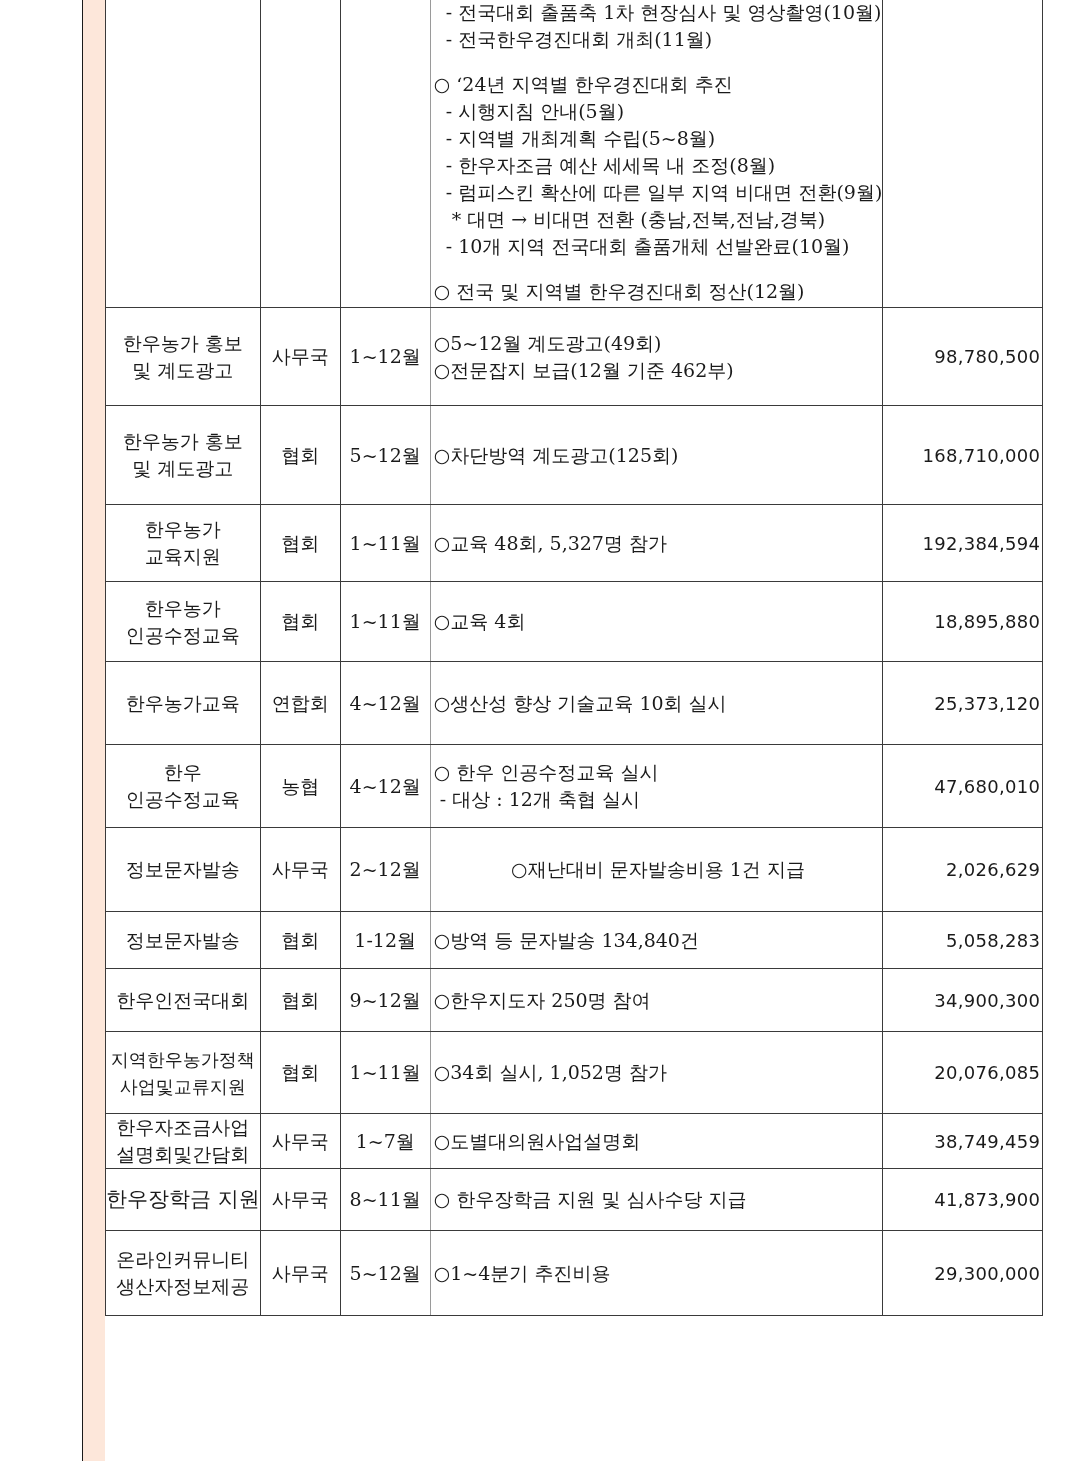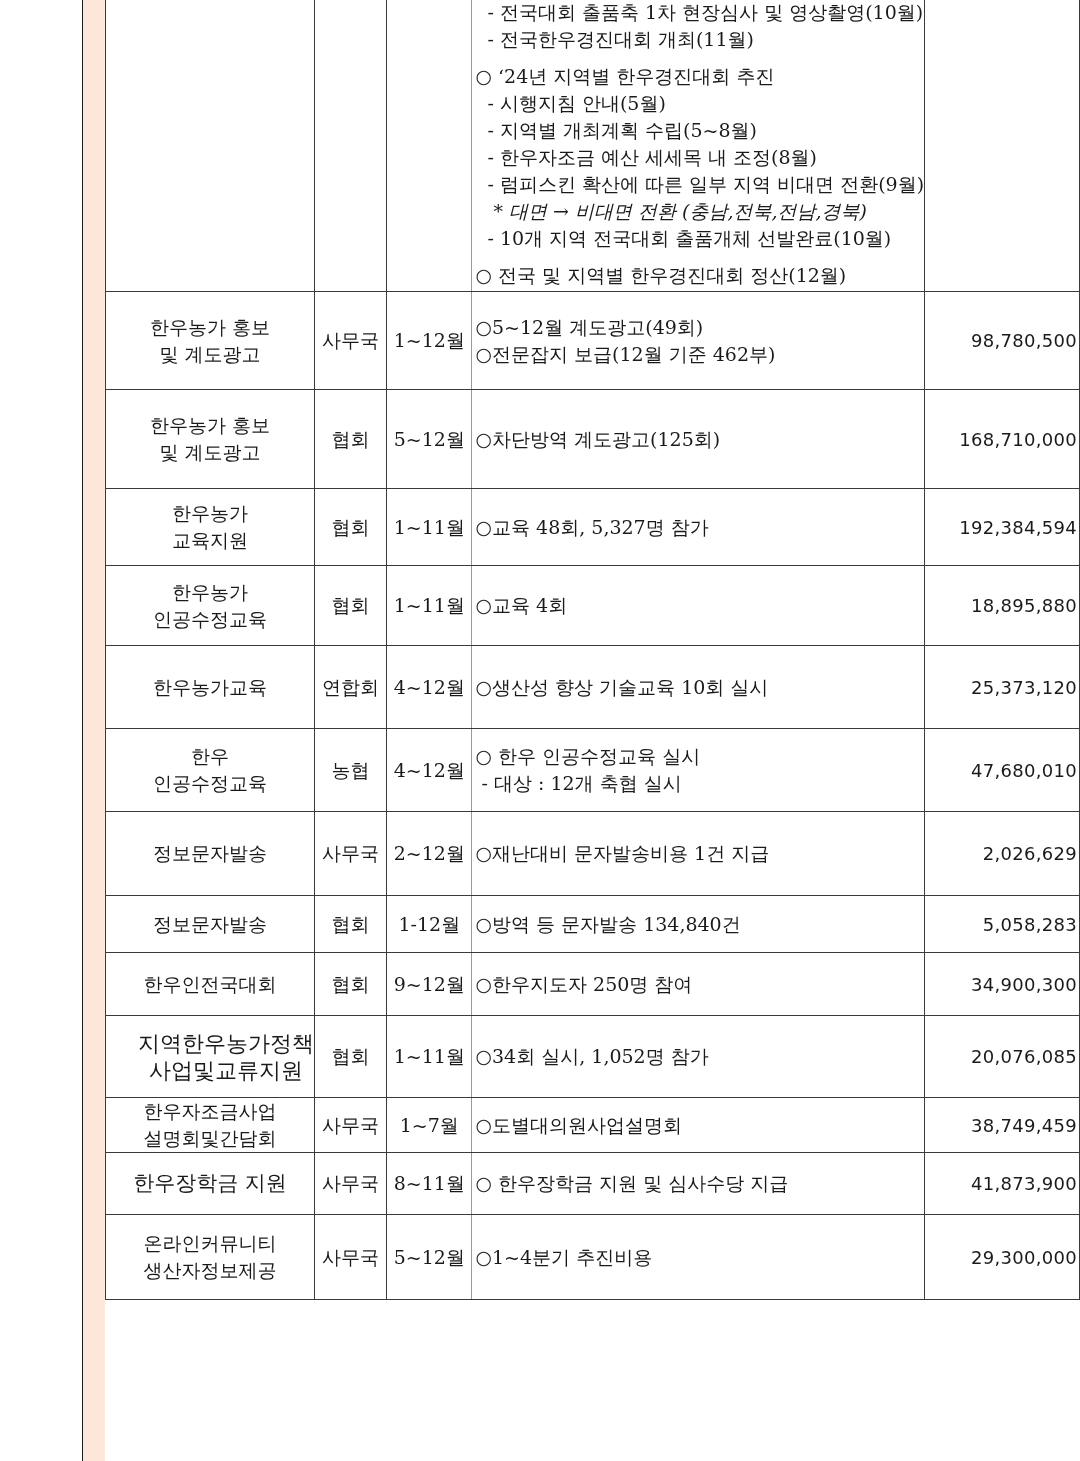--- a/index.html
+++ b/index.html
@@ -9,22 +9,22 @@
   .stripe { position:absolute; left:83px; top:0; width:22px; height:1461px; background:#fde7da; }
   table { position:absolute; left:105px; top:-2px; border-collapse:collapse; table-layout:fixed; }
   td { border:1.5px solid #3a3a3a; padding:0; vertical-align:middle; font-size:19px; line-height:27px; }
   td.c-name { width:151px; text-align:center; }
   td.c-org  { width:79px;  text-align:center; }
   td.c-per  { width:89px;  text-align:center; border-right-color:#9a9a9a; }
   td.c-cont { width:413px; text-align:left; padding-left:3px; border-left-color:#9a9a9a; }
   td.c-amt  { width:157px; text-align:right; padding-right:2px; font-family:"DejaVu Sans","Liberation Sans",sans-serif; font-size:18px; letter-spacing:0.3px; }
   .line { display:block; white-space:nowrap; }
   .sub { padding-left:12px; }
-  .note { padding-left:18px;font-style:italic; }
-  .gap { margin-top:10px; }
+  .note { padding-left:18px; }
+  .gap { margin-top:18px; }
   .name-line { display:block; white-space:nowrap; }
   .first-row td.c-cont { vertical-align:bottom; padding-bottom:2px; }
 </style>
 </head>
 <body>
 
 <div class="left-rule"></div>
 <div class="stripe"></div>
 
 <table>
@@ -120,21 +120,21 @@
         </td>
         <td class="c-amt">47,680,010</td>
       </tr>
       <tr style="height: 84px;">
         <td class="c-name">
           <span class="name-line">정보문자발송</span>
         </td>
         <td class="c-org">사무국</td>
         <td class="c-per">2~12월</td>
         <td class="c-cont">
-          <span class="line" style="white-space: pre;">○재난대비 문자발송비용 1건 지급</span>
+          <span class="line" style="white-space: pre; text-align: center;">○재난대비 문자발송비용 1건 지급</span>
         </td>
         <td class="c-amt">2,026,629</td>
       </tr>
       <tr style="height: 57px;">
         <td class="c-name">
           <span class="name-line">정보문자발송</span>
         </td>
         <td class="c-org">협회</td>
         <td class="c-per">1-12월</td>
         <td class="c-cont">
@@ -147,21 +147,21 @@
           <span class="name-line">한우인전국대회</span>
         </td>
         <td class="c-org">협회</td>
         <td class="c-per">9~12월</td>
         <td class="c-cont">
           <span class="line" style="white-space: pre;">○한우지도자 250명 참여</span>
         </td>
         <td class="c-amt">34,900,300</td>
       </tr>
       <tr style="height: 82px;">
-        <td class="c-name" style="font-size: 22px; padding-left: 32px;">
+        <td class="c-name" style="font-size: 18px;">
           <span class="name-line">지역한우농가정책</span>
           <span class="name-line">사업및교류지원</span>
         </td>
         <td class="c-org">협회</td>
         <td class="c-per">1~11월</td>
         <td class="c-cont">
           <span class="line" style="white-space: pre;">○34회 실시, 1,052명 참가</span>
         </td>
         <td class="c-amt">20,076,085</td>
       </tr>

